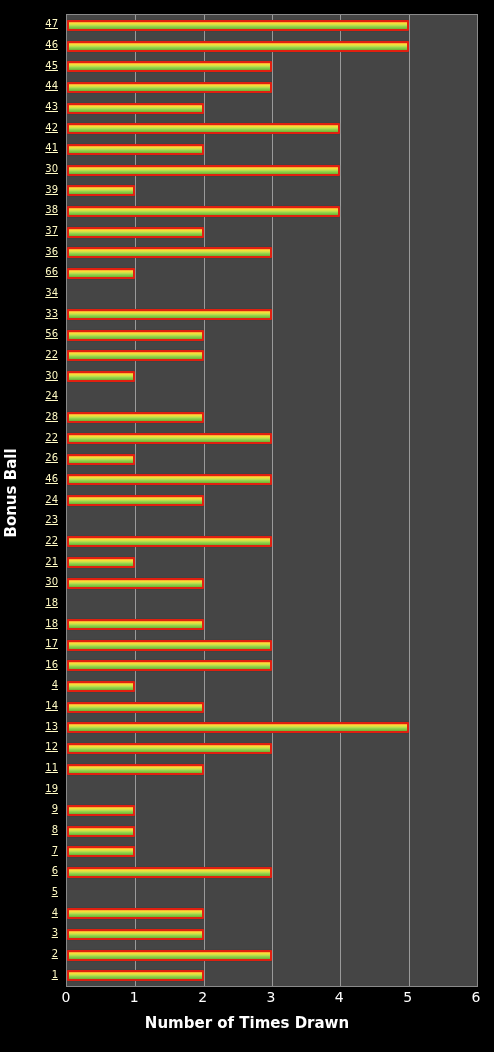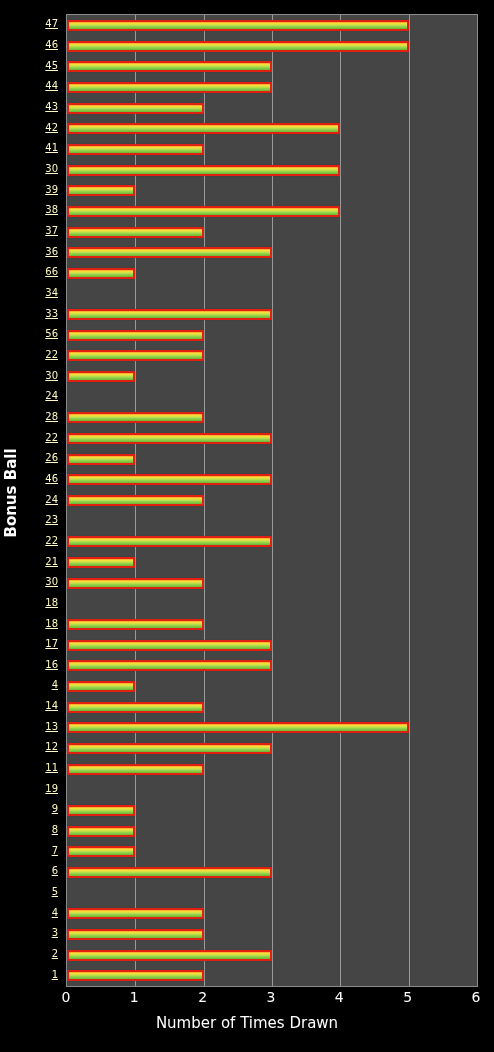--- a/index.html
+++ b/index.html
@@ -139,21 +139,21 @@
     line-height: 1;
   }
 
   #x-axis-title {
     position: absolute;
     left: 0px;
     top: 1014px;
     width: 494px;
     text-align: center;
     font-size: 15px;
-    font-weight: normal;
+    font-weight: bold;
     color: #ffffff;
   }
 </style>
 </head>
 <body>
 
 <div id="chart-root">
 
   <div id="y-axis-title">
     <span>Bonus Ball</span>

